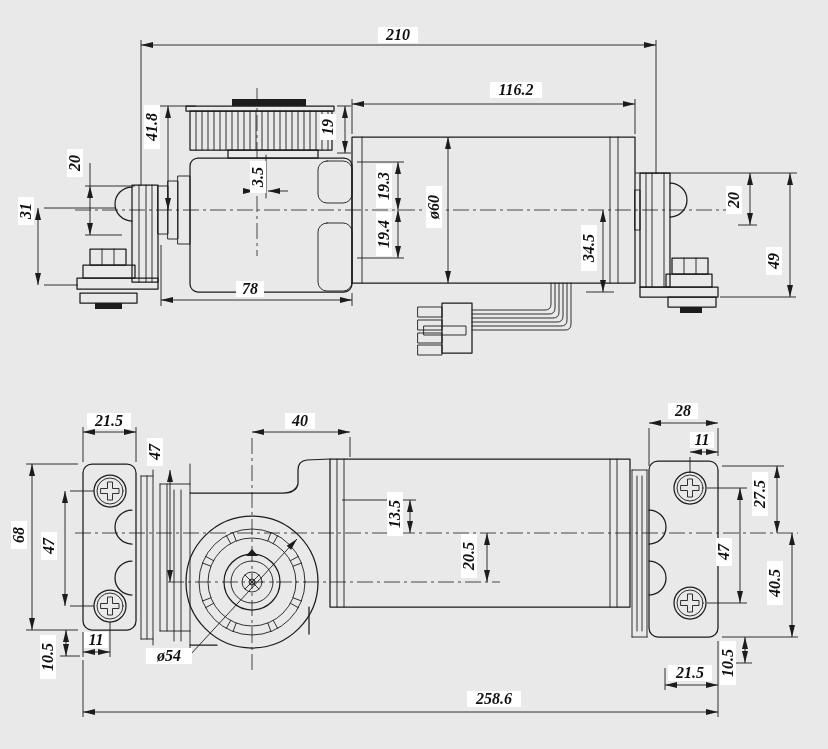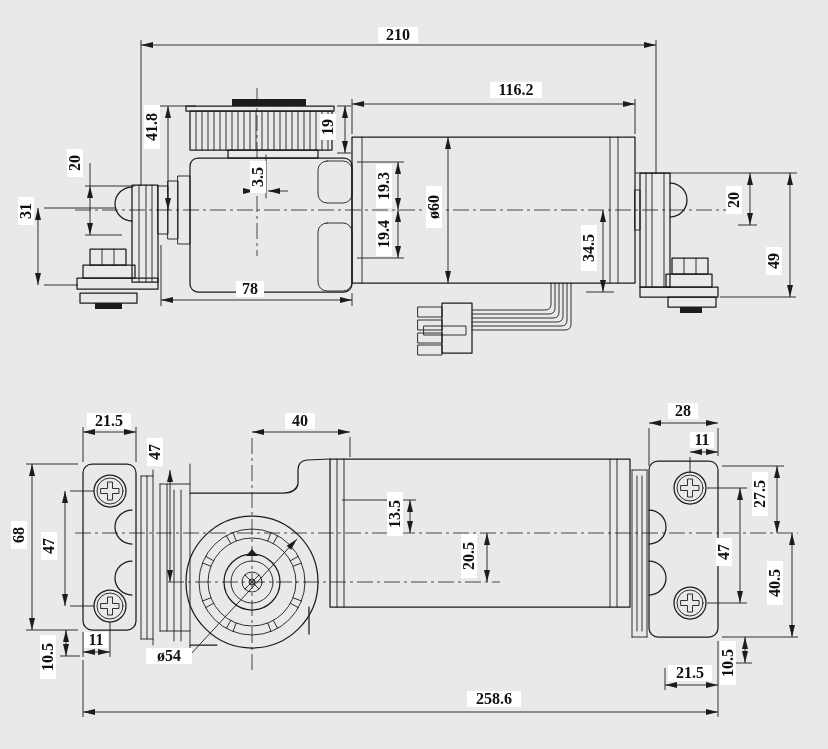--- a/index.html
+++ b/index.html
@@ -1,17 +1,17 @@
 <!DOCTYPE html>
 <html><head>
 <meta charset="utf-8">
 <style>
   html,body{margin:0;padding:0;background:#e9e9e9;}
   .stage{position:relative;width:828px;height:749px;background:#a21caf;overflow:hidden;
-         font-family:"Liberation Serif",serif;}
+         font-family:"Liberation Serif",serif;font-style:italic;}
   svg{position:absolute;left:0;top:0;}
   .ol{fill:none;stroke:#1c1c1c;stroke-width:1.25;stroke-linejoin:round;stroke-linecap:round;}
   .ol2{fill:none;stroke:#1c1c1c;stroke-width:0.9;stroke-linejoin:round;stroke-linecap:round;}
   .fl{fill:#1c1c1c;stroke:none;}
   .cl{fill:none;stroke:#1c1c1c;stroke-width:0.8;stroke-dasharray:16 4 3 4;}
   .dl{fill:none;stroke:#1c1c1c;stroke-width:0.9;}
   .lbg{fill:#ffffff;}
   .dt{font-family:"Liberation Serif",serif;font-size:16px;font-weight:700;fill:#111111;
       text-anchor:middle;}
 </style>

